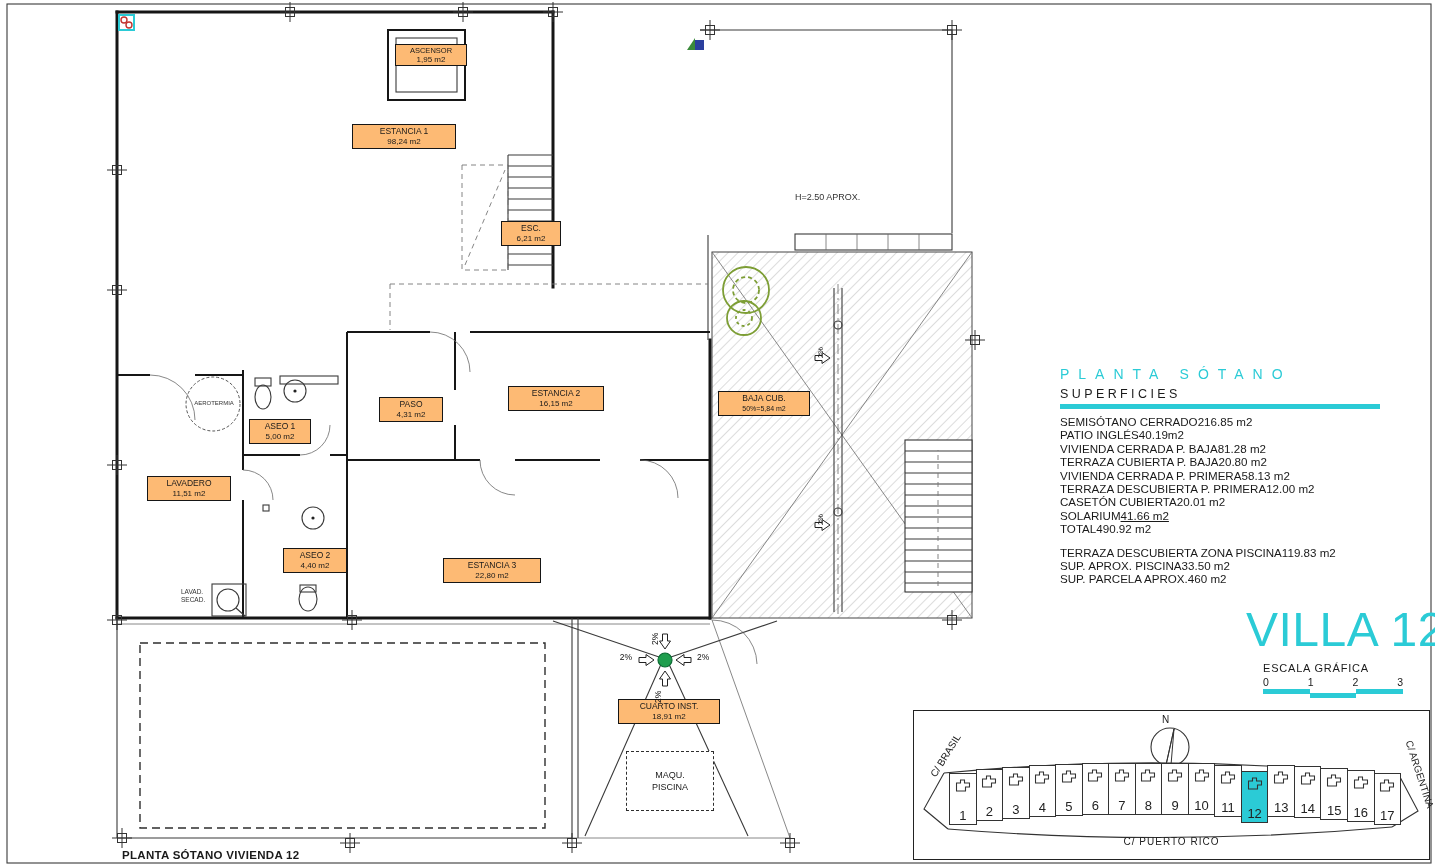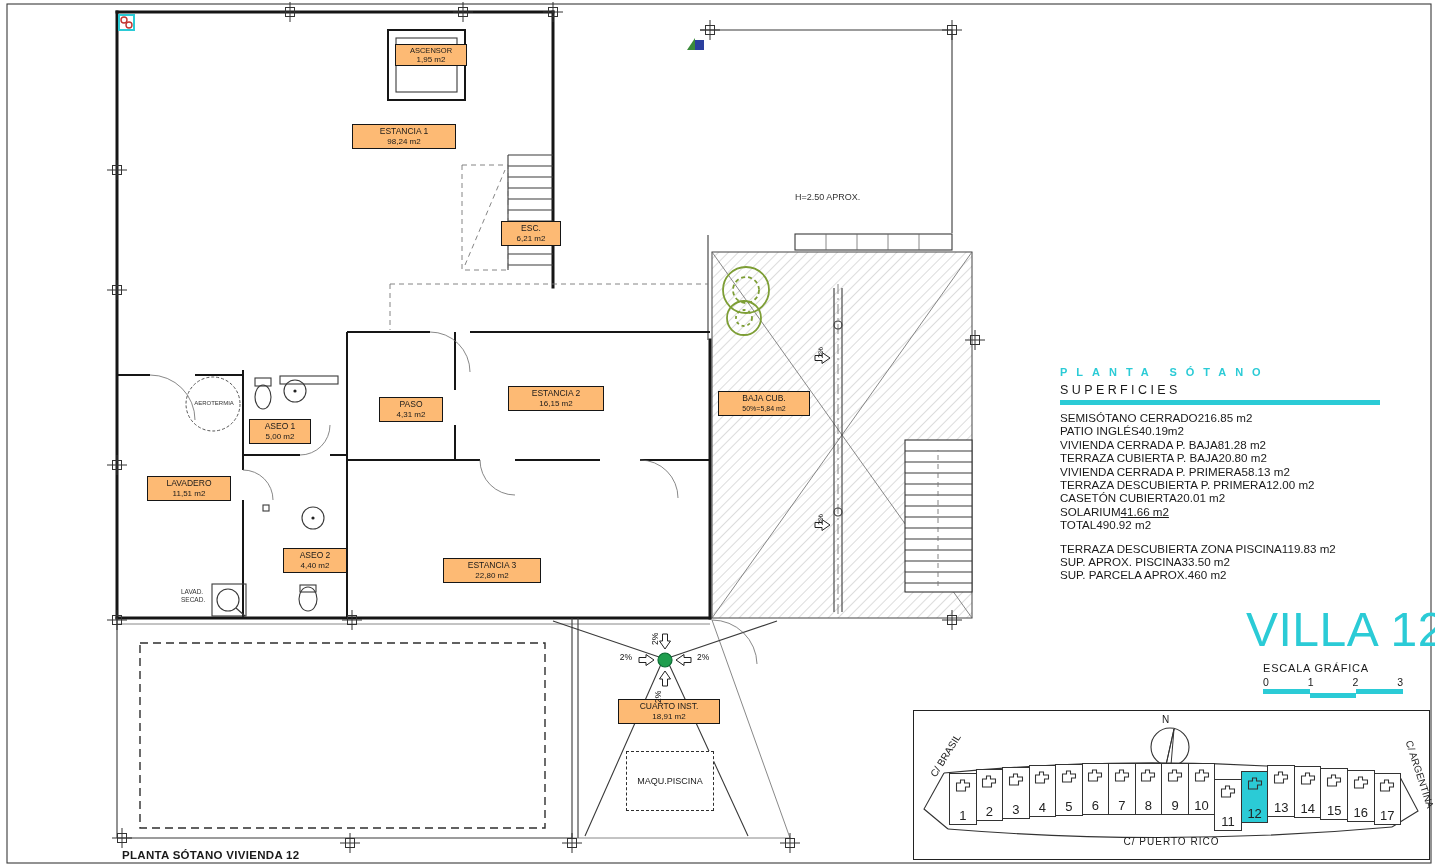--- a/index.html
+++ b/index.html
@@ -17,26 +17,26 @@
   .treedash{stroke:#7D9E35;stroke-width:1.8;fill:none}
   
   .room-label{position:absolute;background:#fdba74;border:1.5px solid #161616;text-align:center;
       font-size:8.5px;line-height:10.5px;padding:1px 3px;white-space:nowrap;z-index:5}
   .room-label .ar{display:block;font-size:8px}
   .plain-label{position:absolute;font-size:9px;color:#333;white-space:nowrap;z-index:5}
   .tiny{font-size:6.5px;line-height:7.5px}
   .slope{position:absolute;font-size:8.5px;color:#111;white-space:nowrap;z-index:6}
   .rot{transform:rotate(-90deg);transform-origin:left top}
   .maqu-box{position:absolute;left:626px;top:751px;width:86px;height:58px;border:1.6px dashed #2e2e2e;
-      display:flex;align-items:center;justify-content:center;
+      display:flex;flex-direction:column;align-items:center;justify-content:center;
       font-size:9px;line-height:12px;background:#fff;z-index:4}
   .caption{position:absolute;left:122px;top:849px;font-size:11.5px;letter-spacing:0.3px;font-weight:bold;}
   
   .panel{position:absolute;left:1060px;top:366px;width:322px;}
-  .panel .hdr{color:var(--accent);font-size:11px;font-weight:700;letter-spacing:9px;white-space:nowrap}
+  .panel .hdr{color:var(--accent);font-size:14px;font-weight:400;letter-spacing:9px;white-space:nowrap}
   .panel .dwelling{font-size:17px;margin-top:9px;letter-spacing:0.4px}
   .panel .sup{font-size:12.5px;letter-spacing:3.4px;margin-top:5px}
   .panel .bar{height:5px;background:var(--accent);margin-top:3px;width:320px}
   .rows{margin-top:6px}
   .row{display:flex;justify-content:flex-start;font-size:11.6px;line-height:13.4px}
   .row .val{text-align:right;white-space:nowrap}
   .gap{height:10px}
   .u{text-decoration:underline}
   .villa{position:absolute;left:1246px;top:605px;font-size:48px;line-height:1.05;color:var(--accent);
       letter-spacing:0.5px;white-space:nowrap}
@@ -50,21 +50,21 @@
   
   .siteplan{position:absolute;left:913px;top:710px;width:515px;height:148px;border:1.5px solid #222;background:#fff}
   .siteplan svg{position:absolute;left:0;top:0}
   .cells{position:absolute;left:36px;top:52px;right:28px;display:flex;align-items:flex-start}
   .cell{flex:1;height:50px;border:1px solid #333;margin-left:-1px;background:#fff;position:relative;text-align:center}
   .cell svg{position:absolute;top:5px;left:50%;transform:translateX(-50%)}
   .cell .num{position:absolute;bottom:1px;left:0;right:0;font-size:13px;color:#222}
   .cell.hl{background:var(--accent)}
   .cell:nth-child(1){margin-top:10px}.cell:nth-child(2){margin-top:6px}.cell:nth-child(3){margin-top:4px}
   .cell:nth-child(4){margin-top:2px}.cell:nth-child(5){margin-top:1px}
-  .cell:nth-child(11){margin-top:16px}.cell:nth-child(12){margin-top:8px}.cell:nth-child(13){margin-top:2px}
+  .cell:nth-child(11){margin-top:2px}.cell:nth-child(12){margin-top:8px}.cell:nth-child(13){margin-top:2px}
   .cell:nth-child(14){margin-top:3px}.cell:nth-child(15){margin-top:5px}.cell:nth-child(16){margin-top:7px}
   .cell:nth-child(17){margin-top:10px}
   .street{position:absolute;font-size:10px;color:#222;white-space:nowrap}
   .st-left{left:14px;top:62px;transform:rotate(-58deg);transform-origin:left top}
   .st-right{left:500px;top:28px;transform:rotate(72deg);transform-origin:left top}
   .st-bottom{left:0;right:0;top:125px;text-align:center;letter-spacing:1px}
   .north-n{position:absolute;left:248px;top:3px;font-size:10px}
 </style>
 </head>
 <body>

